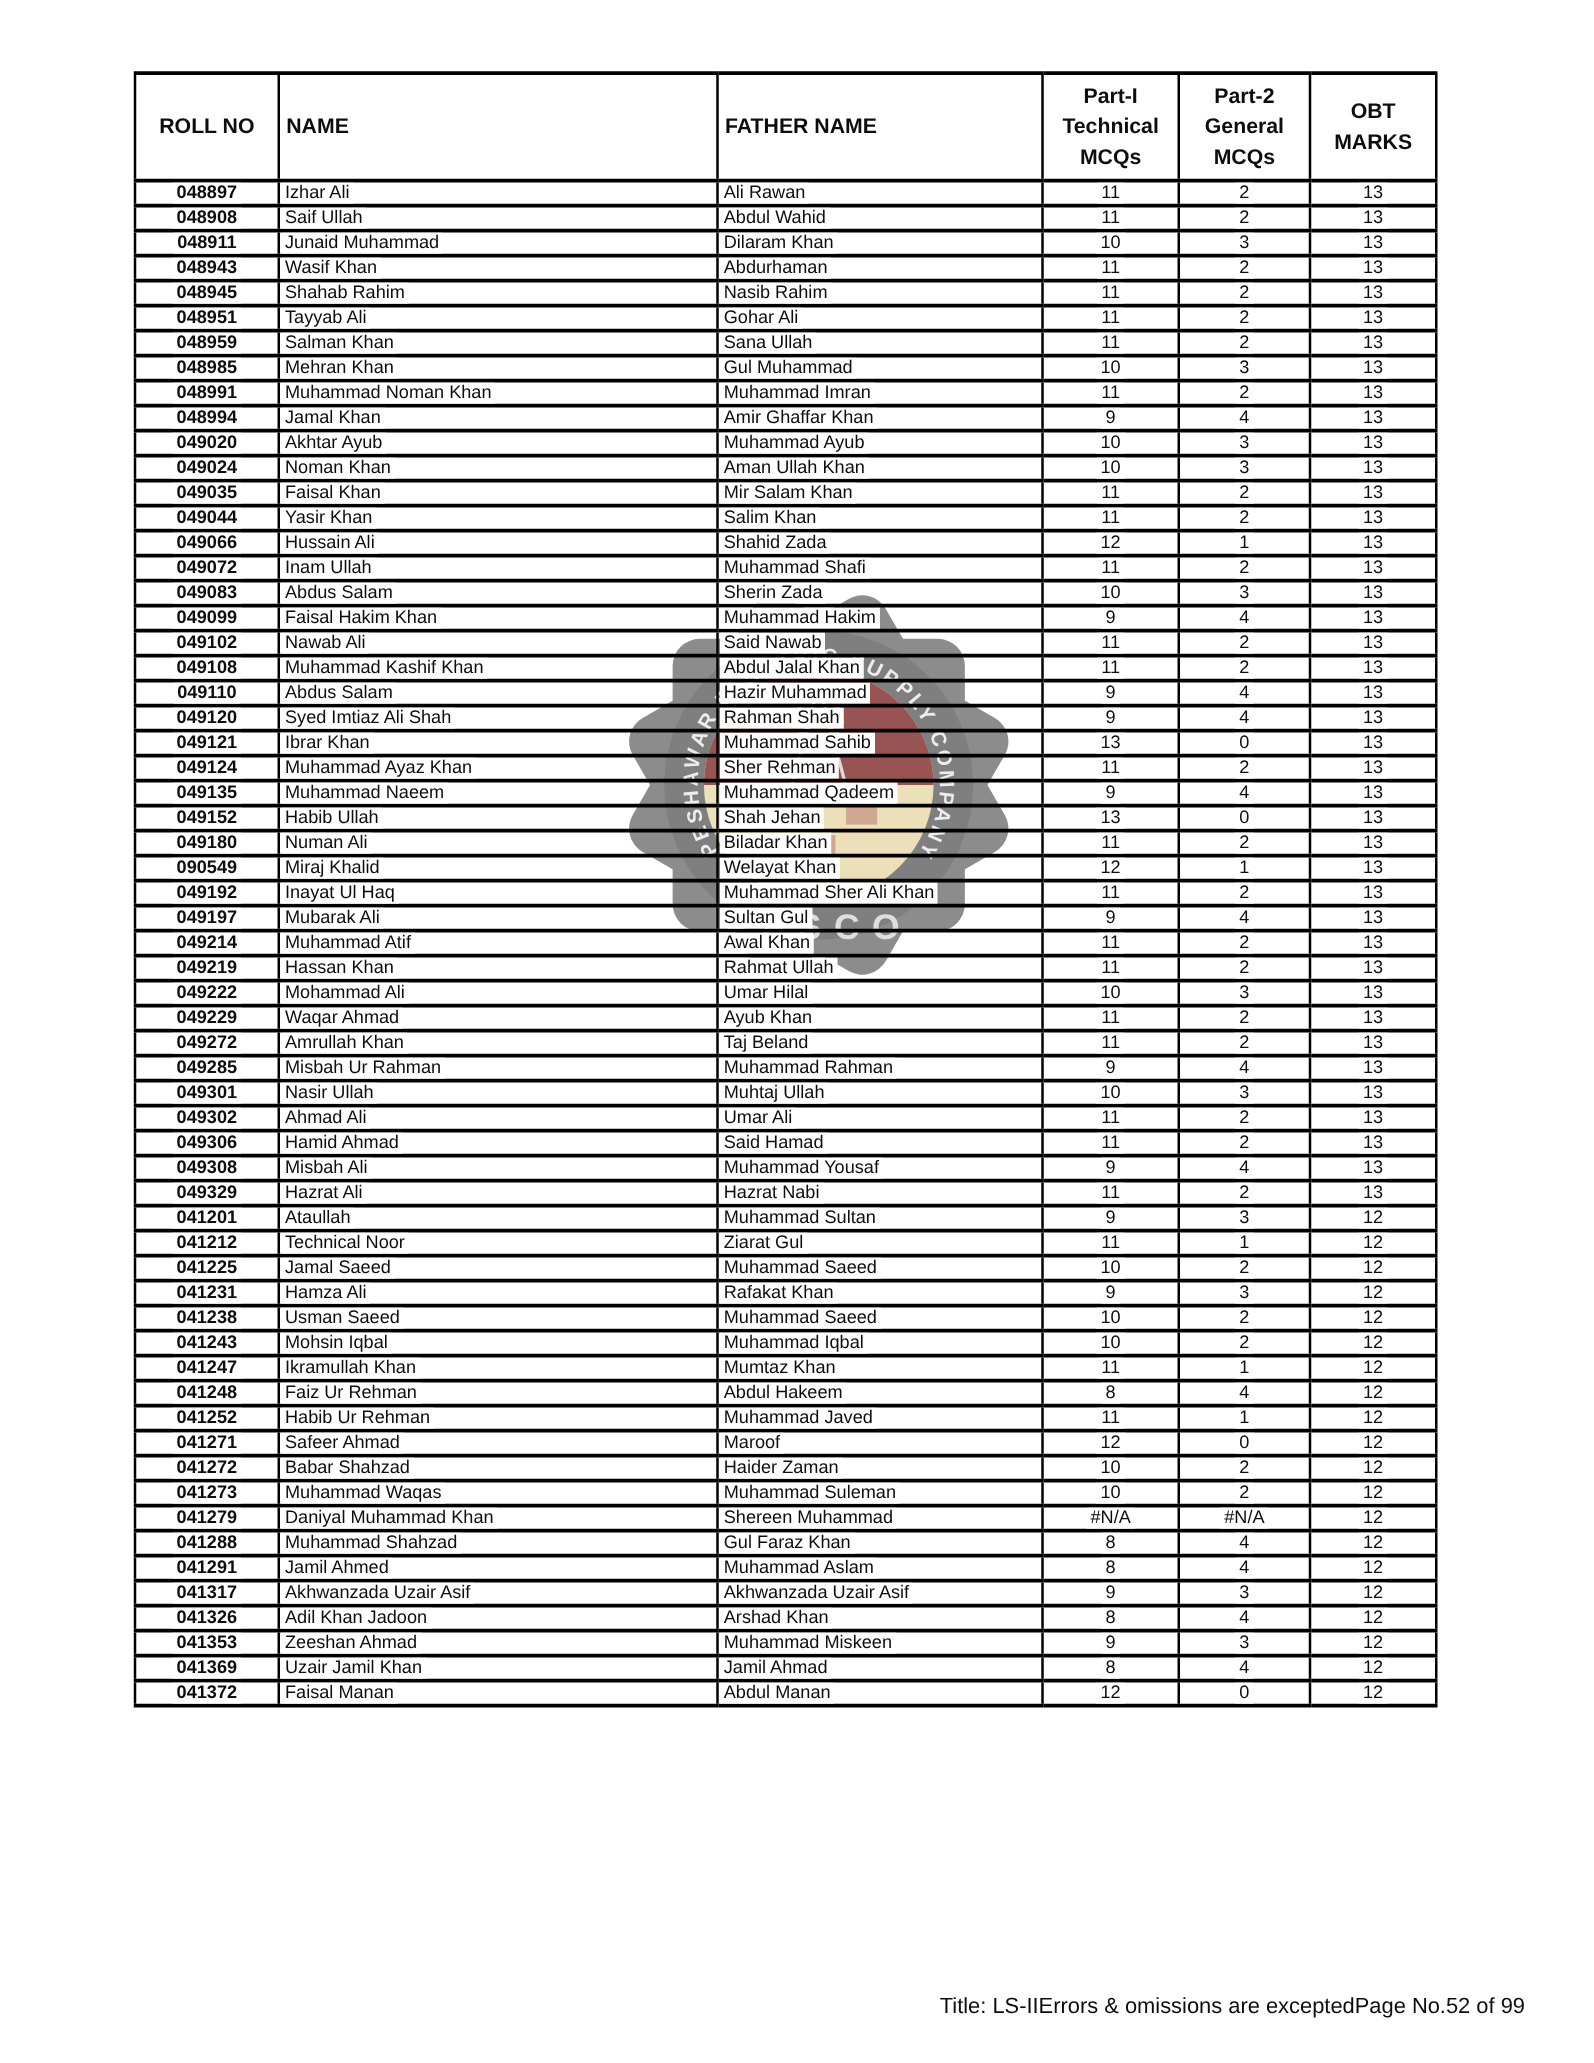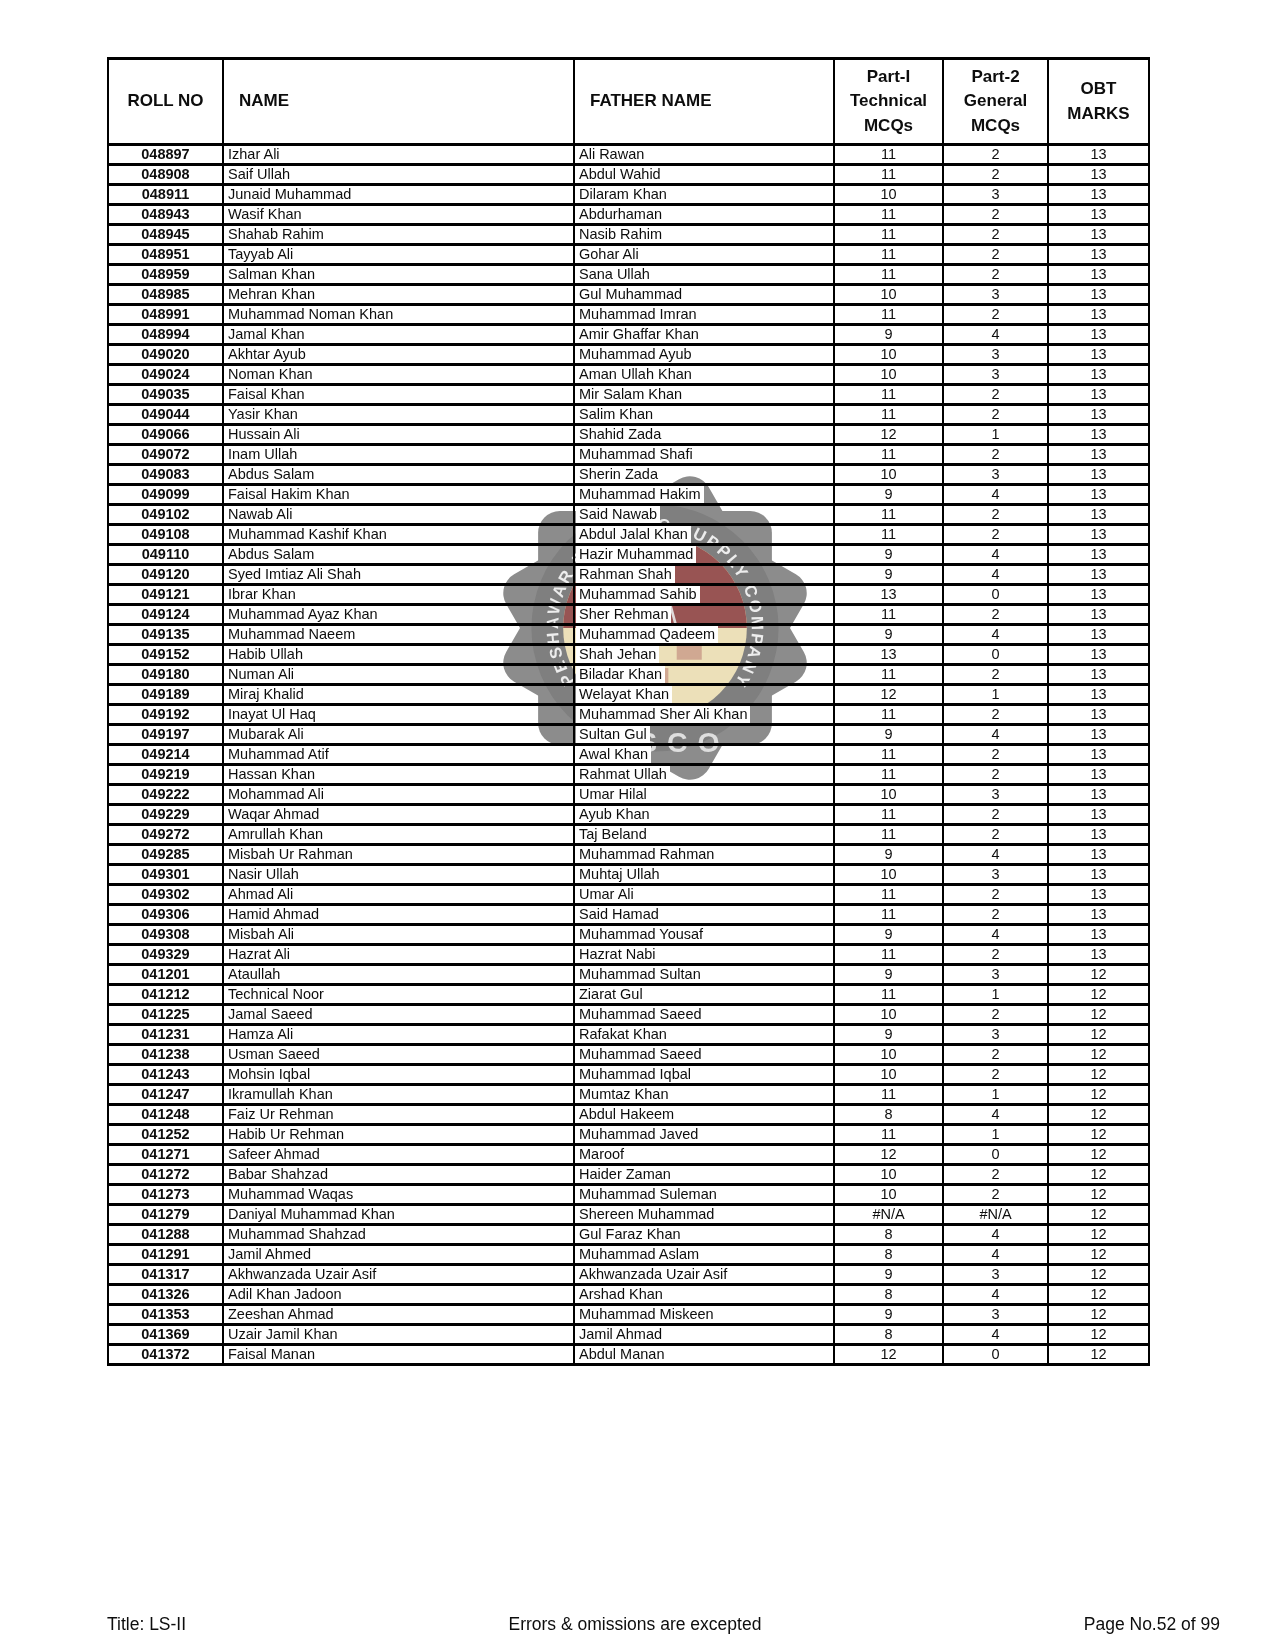--- a/index.html
+++ b/index.html
@@ -52,21 +52,21 @@
     white-space: nowrap;
   }
   table.results thead th {
     height: 86px;
     font-size: 17px;
     font-weight: bold;
     text-align: center;
     line-height: 1.45;
     white-space: pre-line;
   }
-  table.results thead th.h-left { text-align: left; padding-left: 15px; }
+  table.results thead th.h-left { text-align: left; padding-left: 5px; }
 
   table.results tbody td { height: 19px; font-size: 14.5px; }
   td.c-roll  { text-align: center; font-weight: bold; }
   td.c-name, td.c-father { text-align: left; }
   td.c-num   { text-align: center; }
 
   
   td .hl {
     display: inline-block;
     background: #ffffff;
@@ -75,26 +75,25 @@
   }
   td.c-name .hl, td.c-father .hl { margin-left: 1px; }
 
   
   .footer {
     position: absolute;
     left: 107px;
     top: 1594px;
     width: 1113px;
     display: flex;
-    justify-content: space-between;
+    justify-content: flex-end;
     align-items: baseline;
     font-size: 17.5px;
     color: #0d0d0d;
     z-index: 2;
-    margin-top: 20px;
   }
 </style>
 </head>
 <body>
 
 <div class="page">
 
   <div class="watermark">
     <svg viewBox="0 0 200 200" width="334" height="344">
       <defs>
@@ -365,21 +364,21 @@
         </tr>
         <tr>
           <td class="c-roll"><span class="hl">049180</span></td>
           <td class="c-name"><span class="hl">Numan Ali</span></td>
           <td class="c-father"><span class="hl">Biladar Khan</span></td>
           <td class="c-num"><span class="hl">11</span></td>
           <td class="c-num"><span class="hl">2</span></td>
           <td class="c-num"><span class="hl">13</span></td>
         </tr>
         <tr>
-          <td class="c-roll"><span class="hl">049189</span></td>
+          <td class="c-roll"><span class="hl">090549</span></td>
           <td class="c-name"><span class="hl">Miraj Khalid</span></td>
           <td class="c-father"><span class="hl">Welayat Khan</span></td>
           <td class="c-num"><span class="hl">12</span></td>
           <td class="c-num"><span class="hl">1</span></td>
           <td class="c-num"><span class="hl">13</span></td>
         </tr>
         <tr>
           <td class="c-roll"><span class="hl">049192</span></td>
           <td class="c-name"><span class="hl">Inayat Ul Haq</span></td>
           <td class="c-father"><span class="hl">Muhammad Sher Ali Khan</span></td>

